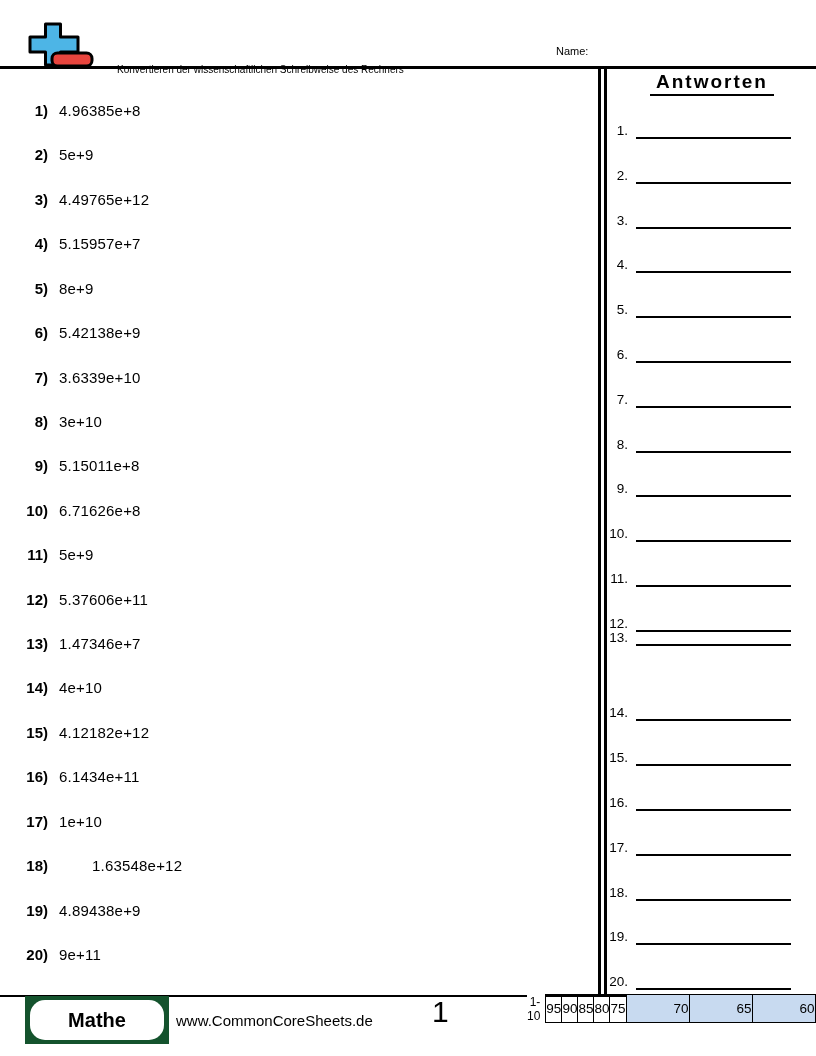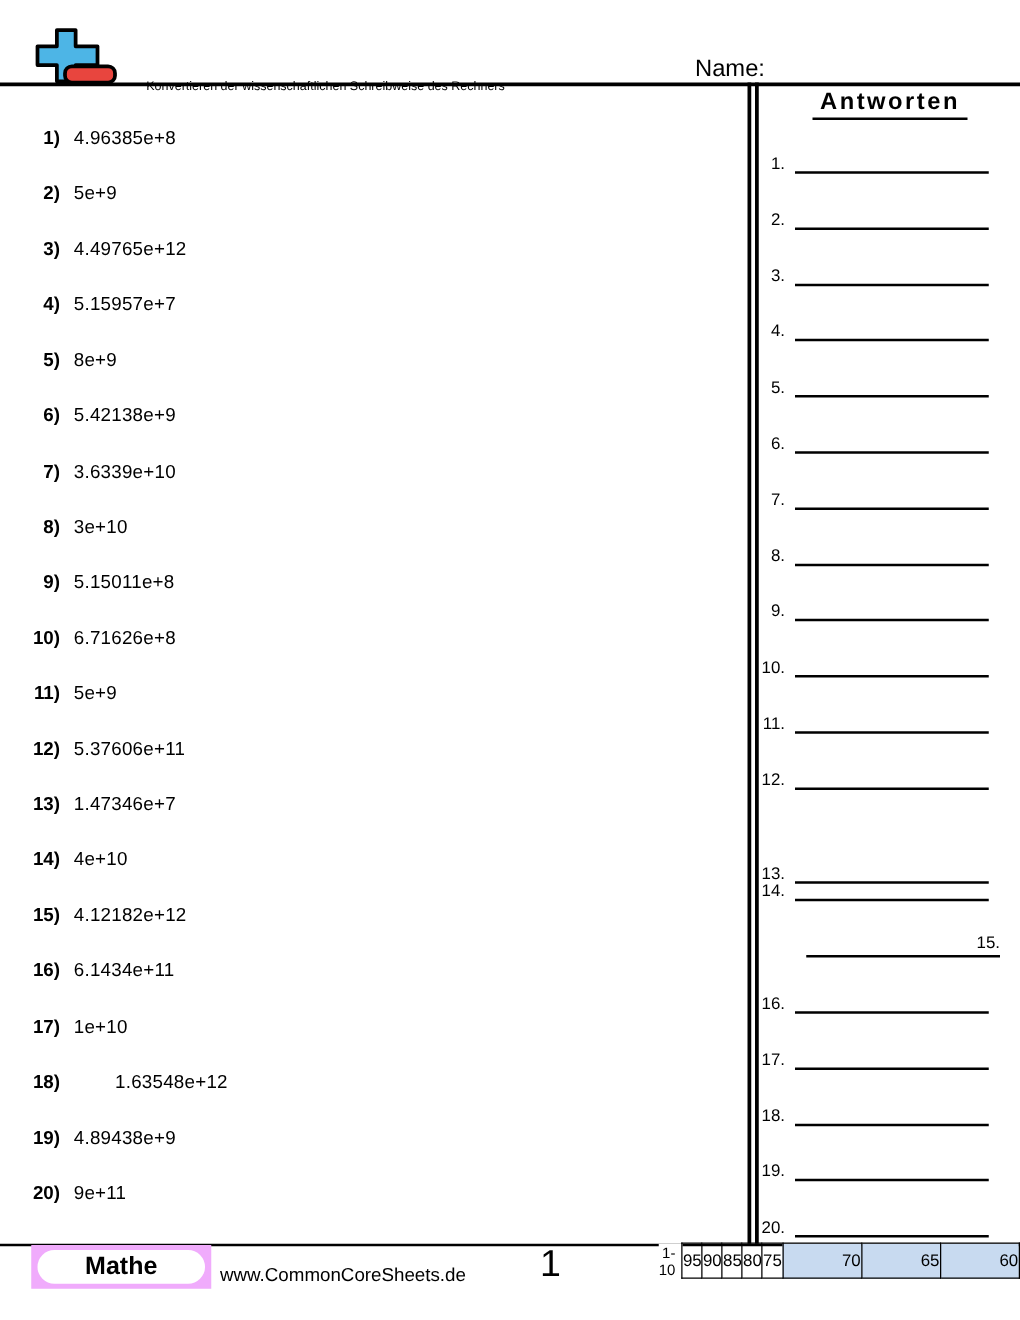--- a/index.html
+++ b/index.html
@@ -6,42 +6,42 @@
   html,body { background:#ffffff; }
   .page {
     position:relative; width:816px; height:1056px; margin:0 auto;
     background:#fff; color:#000; overflow:hidden;
     font-family:"Liberation Sans", sans-serif;
   }
 
   
   .logo-svg { position:absolute; left:28px; top:22px; }
   .header-title { position:absolute; left:117px; top:64px; font-size:10px; white-space:nowrap; }
-  .name-label { position:absolute; left:556px; top:45px; font-size:19px; }
+  .name-label { position:absolute; left:556px; top:45px; font-size:11px; }
   .header-rule { position:absolute; left:0; top:66px; width:816px; height:2.5px; background:#000; }
 
   
   .instruction { position:absolute; left:24px; top:75px; font-size:15.5px; font-weight:bold; white-space:nowrap; }
 
   
   .problem-row { position:absolute; left:18px; display:flex; width:330px; height:20px; font-size:15px; line-height:17px; }
   .problem-number { width:30px; text-align:right; font-weight:bold; flex:none; }
   .problem-value { margin-left:11px; letter-spacing:0.2px; }
 
   
   .answers-divider { position:absolute; left:598px; top:66px; height:929px; width:0; border-left:9px double #000; }
   .answers-title-wrap { position:absolute; left:608px; top:71px; width:208px; text-align:center; }
   .answers-title { display:inline-block; font-size:19px; font-weight:bold; letter-spacing:2px; border-bottom:2.5px solid #000; padding:0 6px 1px 6px; }
   .answer-row { position:absolute; left:600px; width:200px; height:20px; display:flex; align-items:flex-end; }
   .answer-number { width:28px; text-align:right; font-size:13.5px; flex:none; line-height:16px; }
   .answer-line { width:155px; margin-left:8px; height:100%; border-bottom:2px solid #000; }
 
   
   .footer-rule { position:absolute; left:0; top:995px; width:816px; height:2px; background:#000; }
-  .badge { position:absolute; left:25px; top:996px; width:144px; height:35px; background:#f0abfc; }
+  .badge { position:absolute; left:25px; top:996px; width:144px; height:48px; background:#14532d; }
   .badge-pill { position:absolute; left:5px; top:4px; right:5px; bottom:4px; background:#fff; border-radius:15px;
                 display:flex; align-items:center; justify-content:center; font-weight:bold; font-size:20px; }
   .website { position:absolute; left:176px; top:1012px; font-size:15px; }
   .page-number { position:absolute; left:432px; top:995px; font-size:30px; }
 
   
   .score-table { position:absolute; left:527px; top:994px; border-collapse:collapse; }
   .score-table td { border:1.8px solid #000; width:22px; height:19px; text-align:center; font-size:13.5px; padding:0; }
   .score-table td.range { border:none; width:38px; text-align:right; padding-right:5px; font-size:12px; background:#fff; }
   .score-table td.shaded { background:var(--shaded,#c8daf0);padding-left:47px; }
@@ -189,29 +189,29 @@
         <span class="answer-line"></span>
       </div>
       <div class="answer-row" style="top: 567px;">
         <span class="answer-number">11.</span>
         <span class="answer-line"></span>
       </div>
       <div class="answer-row" style="top: 611.8px;">
         <span class="answer-number">12.</span>
         <span class="answer-line"></span>
       </div>
-      <div class="answer-row" style="top: 687px;">
+      <div class="answer-row" style="top: 626px;">
         <span class="answer-number">13.</span>
         <span class="answer-line"></span>
       </div>
       <div class="answer-row" style="top: 701.4px;">
         <span class="answer-number">14.</span>
         <span class="answer-line"></span>
       </div>
-      <div class="answer-row" style="top: 746.2px; flex-direction: column;">
+      <div class="answer-row" style="top: 746.2px;">
         <span class="answer-number">15.</span>
         <span class="answer-line"></span>
       </div>
       <div class="answer-row" style="top: 791px;">
         <span class="answer-number">16.</span>
         <span class="answer-line"></span>
       </div>
       <div class="answer-row" style="top: 835.8px;">
         <span class="answer-number">17.</span>
         <span class="answer-line"></span>

